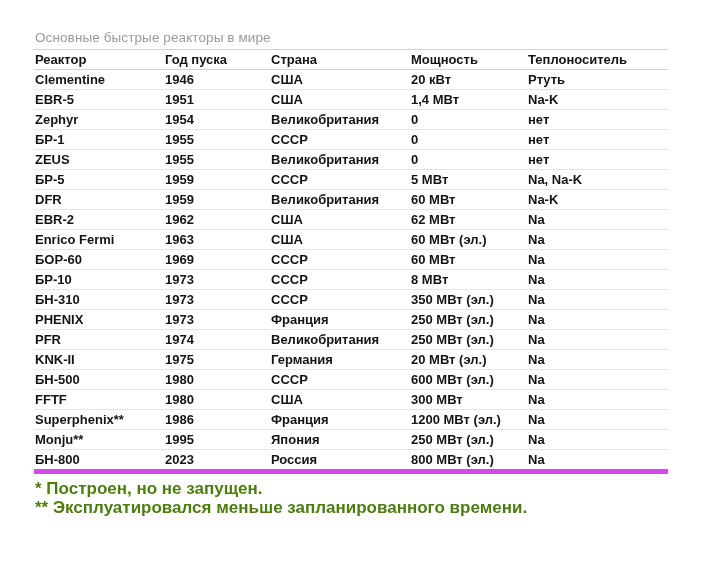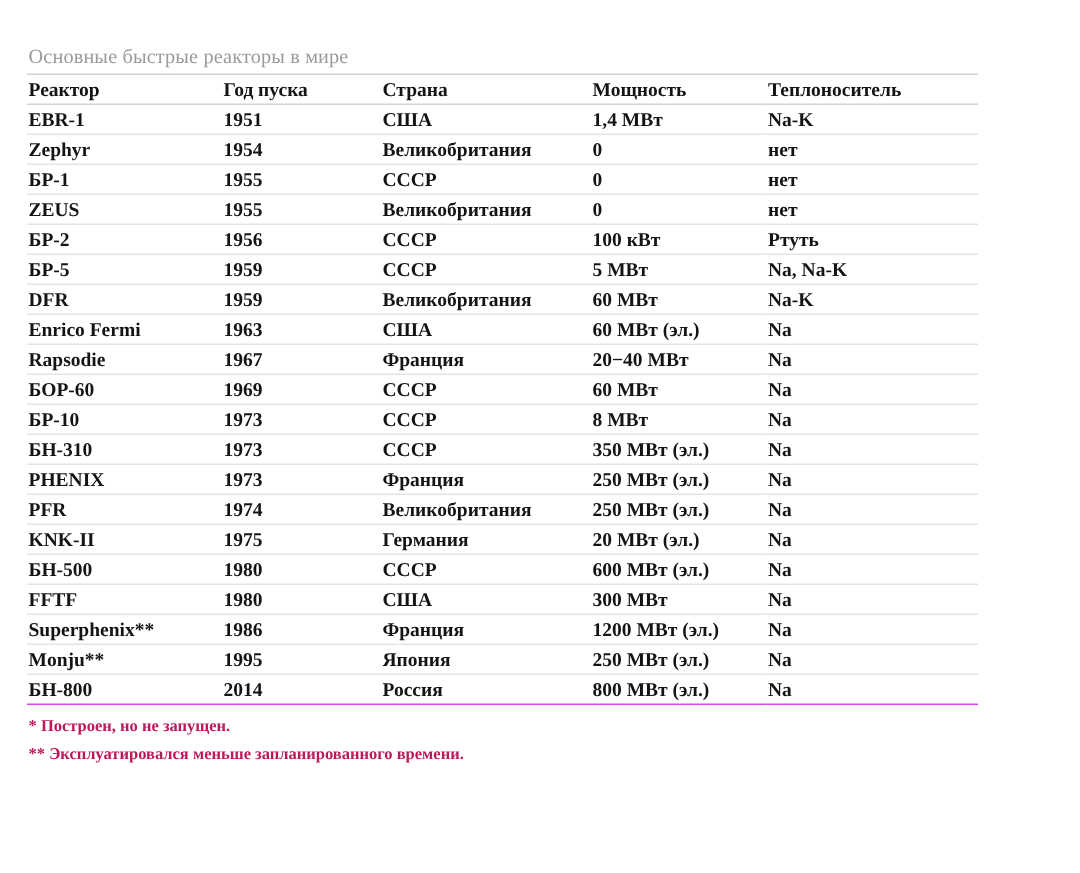--- a/index.html
+++ b/index.html
@@ -14,22 +14,21 @@
     overflow: hidden;
     font-family: "Liberation Sans", "DejaVu Sans", sans-serif;
     color: #1a1a1a;
     -webkit-font-smoothing: antialiased;
   }
   .page {
     position: relative;
     width: 720px;
     height: 410px;
     box-sizing: border-box;
-    padding: 30px 45px 0 18px;
-    font-family: Liberation Serif, serif;
+    padding: 30px 45px 0 34px;
   }
   .table-caption {
     font-size: 13.5px;
     font-weight: 400;
     color: #9a9a9a;
     letter-spacing: 0.1px;
     line-height: 16px;
     margin: 0 0 3px 1px;
     white-space: nowrap;
   }
@@ -61,29 +60,29 @@
   table.reactor-table thead th {
     border-top: 1px solid #d2d2d2;
     border-bottom: 1px solid #d2d2d2;
     color: #141414;
   }
   table.reactor-table tbody td {
     border-bottom: 1px solid #e4e4e4;
     color: #141414;
   }
   table.reactor-table tbody tr:last-child td {
-    border-bottom: 1px solid #d946ef;
+    border-bottom: 5px solid #d946ef;
   }
   .footnotes {
     margin: 5px 0 0 1px;
   }
   .footnote {
-    font-size: 11px;
+    font-size: 17px;
     font-weight: bold;
-    color: #be185d;
+    color: #4d7c0f;
     line-height: 19px;
     white-space: nowrap;
   }
 </style>
 </head>
 <body>
 
 <div class="page">
 
   <div class="table-caption">Основные быстрые реакторы в мире</div>
@@ -100,21 +99,28 @@
       <tr>
         <th>Реактор</th>
         <th>Год пуска</th>
         <th>Страна</th>
         <th>Мощность</th>
         <th>Теплоноситель</th>
       </tr>
     </thead>
     <tbody id="table-body">
         <tr>
-          <td>EBR-1</td>
+          <td>Clementine</td>
+          <td>1946</td>
+          <td>США</td>
+          <td>20 кВт</td>
+          <td>Ртуть</td>
+        </tr>
+        <tr>
+          <td>EBR-5</td>
           <td>1951</td>
           <td>США</td>
           <td>1,4 МВт</td>
           <td>Na-K</td>
         </tr>
         <tr>
           <td>Zephyr</td>
           <td>1954</td>
           <td>Великобритания</td>
           <td>0</td>
@@ -128,52 +134,45 @@
           <td>нет</td>
         </tr>
         <tr>
           <td>ZEUS</td>
           <td>1955</td>
           <td>Великобритания</td>
           <td>0</td>
           <td>нет</td>
         </tr>
         <tr>
-          <td>БР-2</td>
-          <td>1956</td>
-          <td>СССР</td>
-          <td>100 кВт</td>
-          <td>Ртуть</td>
-        </tr>
-        <tr>
           <td>БР-5</td>
           <td>1959</td>
           <td>СССР</td>
           <td>5 МВт</td>
           <td>Na, Na-K</td>
         </tr>
         <tr>
           <td>DFR</td>
           <td>1959</td>
           <td>Великобритания</td>
           <td>60 МВт</td>
           <td>Na-K</td>
         </tr>
         <tr>
+          <td>EBR-2</td>
+          <td>1962</td>
+          <td>США</td>
+          <td>62 МВт</td>
+          <td>Na</td>
+        </tr>
+        <tr>
           <td>Enrico Fermi</td>
           <td>1963</td>
           <td>США</td>
           <td>60 МВт (эл.)</td>
-          <td>Na</td>
-        </tr>
-        <tr>
-          <td>Rapsodie</td>
-          <td>1967</td>
-          <td>Франция</td>
-          <td>20−40 МВт</td>
           <td>Na</td>
         </tr>
         <tr>
           <td>БОР-60</td>
           <td>1969</td>
           <td>СССР</td>
           <td>60 МВт</td>
           <td>Na</td>
         </tr>
         <tr>
@@ -234,21 +233,21 @@
         </tr>
         <tr>
           <td>Monju**</td>
           <td>1995</td>
           <td>Япония</td>
           <td>250 МВт (эл.)</td>
           <td>Na</td>
         </tr>
         <tr>
           <td>БН-800</td>
-          <td>2014</td>
+          <td>2023</td>
           <td>Россия</td>
           <td>800 МВт (эл.)</td>
           <td>Na</td>
         </tr>
       </tbody>
   </table>
 
   <div class="footnotes" id="footnotes">
       <div class="footnote">* Построен, но не запущен.</div>
       <div class="footnote">** Эксплуатировался меньше запланированного времени.</div>

